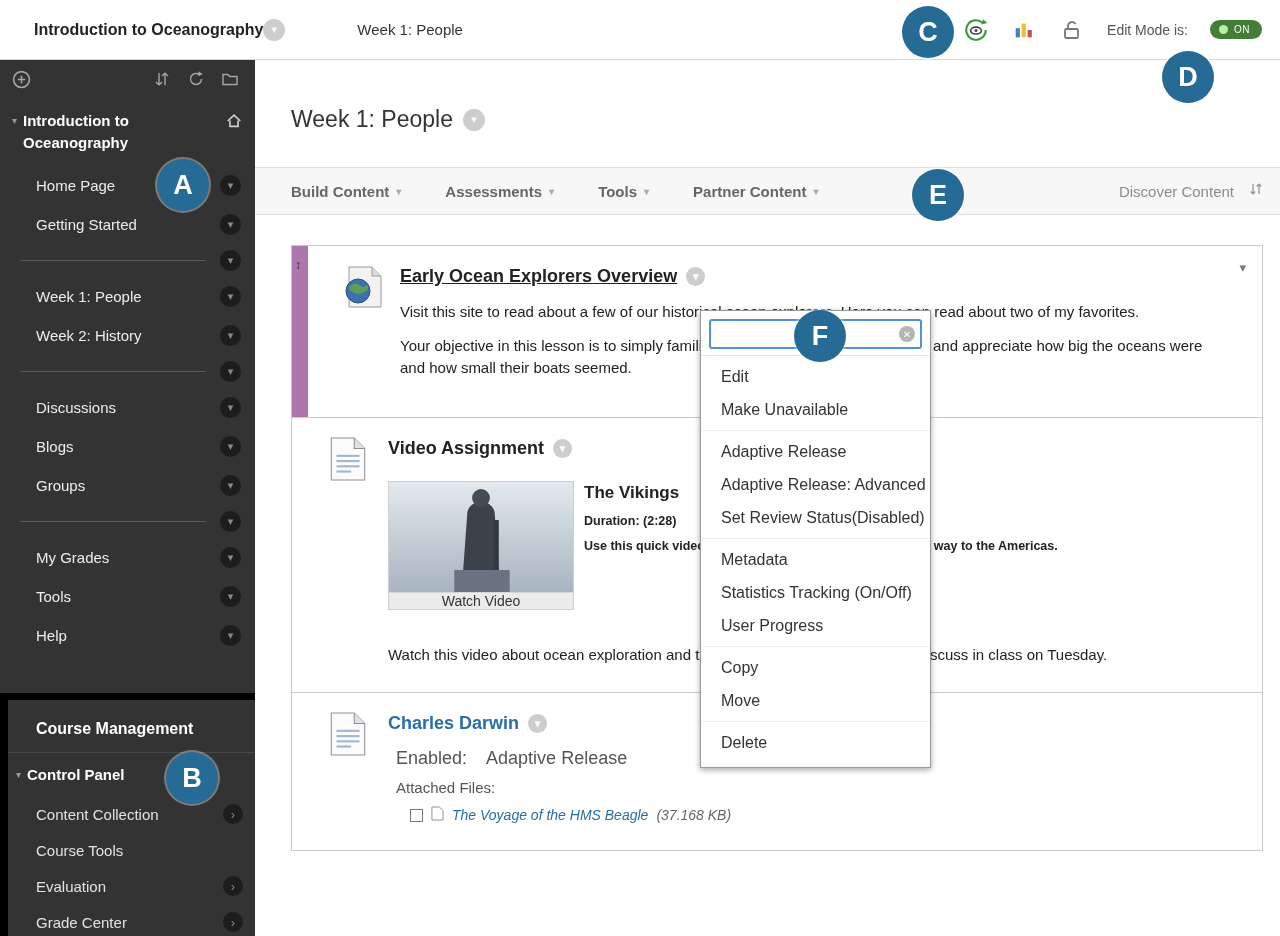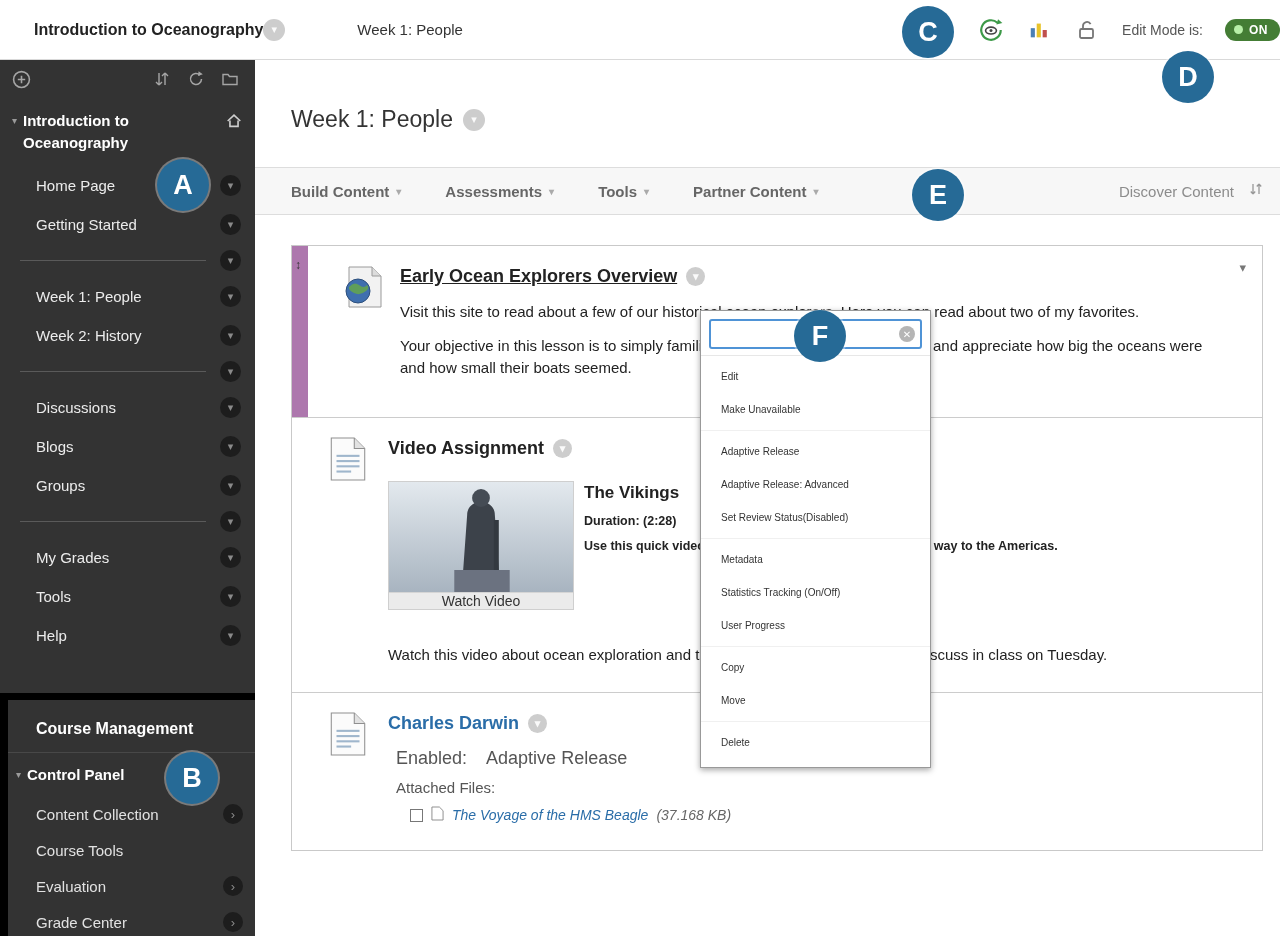--- a/index.html
+++ b/index.html
@@ -4,27 +4,27 @@
 <style>
   * { margin:0; padding:0; box-sizing:border-box; }
   body { font-family:"Liberation Sans", sans-serif; background:#888; }
   .page { position:relative; width:1280px; height:936px; background:#14b8a6; overflow:hidden; margin:0 auto; }
 
   
   .topbar { position:absolute; top:0; left:0; width:1280px; height:60px; background:#fff;
             border-bottom:1px solid #d9d9d9; display:flex; align-items:center; z-index:10; }
   .topbar-title { font-size:16px; font-weight:bold; color:#222; margin-left:34px; }
   .topbar-breadcrumb { font-size:15px; color:#333; margin-left:72px; }
-  .topbar-right { margin-left:auto; display:flex; align-items:center; gap:22px; }
+  .topbar-right { margin-left:auto; display:flex; align-items:center; gap:22px; padding-right:18px; }
   .tb-icon { width:26px; height:26px; display:flex; align-items:center; justify-content:center; cursor:pointer; }
   .editmode-label { font-size:14px; color:#555; }
   .editmode-pill { display:flex; align-items:center; gap:6px; background:#447d35; border-radius:12px;
                    padding:4px 12px 4px 9px; cursor:pointer; }
   .editmode-pill .dot { width:9px; height:9px; border-radius:50%; background:#b8efa8; }
-  .editmode-pill .on-text { color:#fff; font-weight:bold; font-size:12px; letter-spacing:.5px; }
+  .editmode-pill .on-text { color:#fff; font-weight:normal; font-size:10px; letter-spacing:.5px; }
 
   
   .chev-circle { display:inline-flex; align-items:center; justify-content:center; border-radius:50%;
                  font-size:11px; line-height:1; cursor:pointer; flex:0 0 auto; }
   .chev-circle.light { width:22px; height:22px; background:#cdcdcd; color:#fafafa; }
   .chev-circle.dark  { width:21px; height:21px; background:#1d1d1d; color:#8a8a8a; }
   .chev-circle.small { width:19px; height:19px; }
   .arrow-circle { width:20px; height:20px; border-radius:50%; background:#1d1d1d; color:#8a8a8a;
                   display:inline-flex; align-items:center; justify-content:center; font-size:13px; cursor:pointer; }
 
@@ -106,21 +106,21 @@
               border:1px solid #999; box-shadow:0 2px 6px rgba(0,0,0,.35); z-index:40; }
   .ctx-search { position:relative; margin:8px 8px 2px 8px; }
   .ctx-search input { width:100%; height:30px; border:2px solid #4f93d6; border-radius:3px;
                       padding:0 28px 0 8px; font-size:13px; font-family:inherit; outline:none; }
   .ctx-clear { position:absolute; right:7px; top:7px; width:16px; height:16px; border-radius:50%;
                background:#b5b5b5; color:#fff; font-size:10px; display:flex; align-items:center;
                justify-content:center; cursor:pointer; }
   .ctx-list { margin-top:6px; border-top:1px solid #e7e7e7; padding-bottom:4px; }
   .ctx-group { padding:4px 0; }
   .ctx-group + .ctx-group { border-top:1px solid #f0f0f0; }
-  .ctx-item { height:33px; line-height:33px; padding-left:20px; font-size:10px; color:#333;
+  .ctx-item { height:33px; line-height:33px; padding-left:20px; font-size:16px; color:#333;
               white-space:nowrap; cursor:pointer; }
 
   
   .badge { position:absolute; width:52px; height:52px; border-radius:50%; background:#266a96;
            color:#fff; font-weight:bold; font-size:27px; display:flex; align-items:center;
            justify-content:center; z-index:50; box-shadow:0 0 0 2px rgba(255,255,255,.35); }
   .badge-a { left:157px; top:159px; }
   .badge-b { left:166px; top:752px; }
   .badge-c { left:902px; top:6px; }
   .badge-d { left:1162px; top:51px; }

